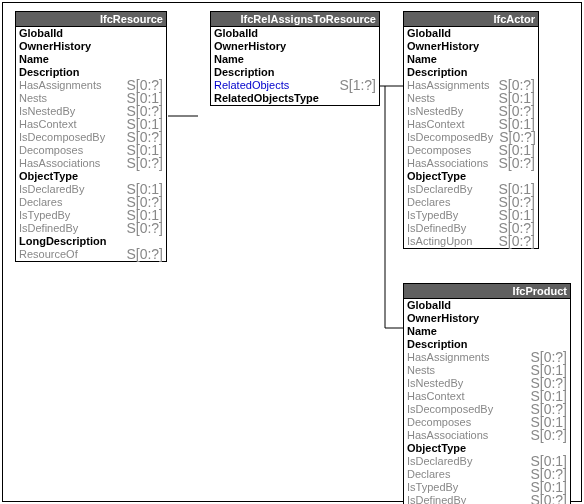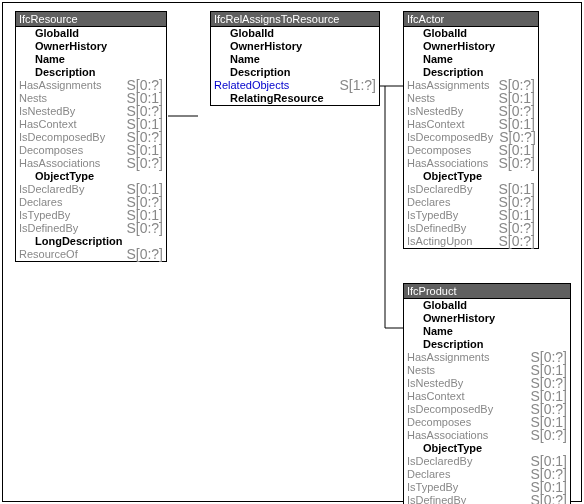--- a/index.html
+++ b/index.html
@@ -1,23 +1,23 @@
 <!DOCTYPE html>
 <html><head>
 <meta charset="utf-8">
 <style>
 * { box-sizing: border-box; margin: 0; padding: 0; }
 body { font-family: Arial, sans-serif; font-size: 11px; background: #fff; width: 584px; height: 504px; position: relative; }
 .frame { position: absolute; left: 2px; top: 2px; width: 580px; height: 500px; border: 1px solid #000; }
 .entity { position: absolute; border: 1px solid #000; background: #fff; }
-.entity-header { background: #606060; color: #fff; font-weight: normal; padding: 1px 3px; font-size: 11px; border-bottom: 1px solid #000; }
+.entity-header { background: #606060; color: #fff; font-weight: bold; padding: 1px 3px; font-size: 11px; border-bottom: 1px solid #000; text-align: right; }
 .attr { display: flex; justify-content: space-between; padding: 0 3px; line-height: 13px; font-size: 11px; }
 .attr .nm { white-space: nowrap; }
 .attr .card { color: #888; font-size: 14px; padding-left: 6px; white-space: nowrap; }
-.bold .nm { font-weight: bold; color: #000; margin-left: 16px; }
+.bold .nm { font-weight: bold; color: #000; }
 .gray .nm { color: #888; }
 .link .nm { color: #0000cc; }
 svg.connectors { position: absolute; left: 0; top: 0; width: 584px; height: 504px; pointer-events: none; }
 </style>
 </head>
 <body>
 
 <div class="frame">
 
   <svg class="connectors">
@@ -112,21 +112,21 @@
           <span class="nm">Name</span>
         </div>
         <div class="attr bold">
           <span class="nm">Description</span>
         </div>
         <div class="attr link">
           <span class="nm">RelatedObjects</span>
           <span class="card">S[1:?]</span>
         </div>
         <div class="attr bold">
-          <span class="nm">RelatingResource</span>
+          <span class="nm">RelatedObjectsType</span>
         </div>
       </div>
   </div>
 
   <div class="entity" id="ent-actor" style="left:400px; top:8px; width:136px;">
     <div class="entity-header">IfcActor</div>
     <div class="attrs">
         <div class="attr bold">
           <span class="nm">GlobalId</span>
         </div>

